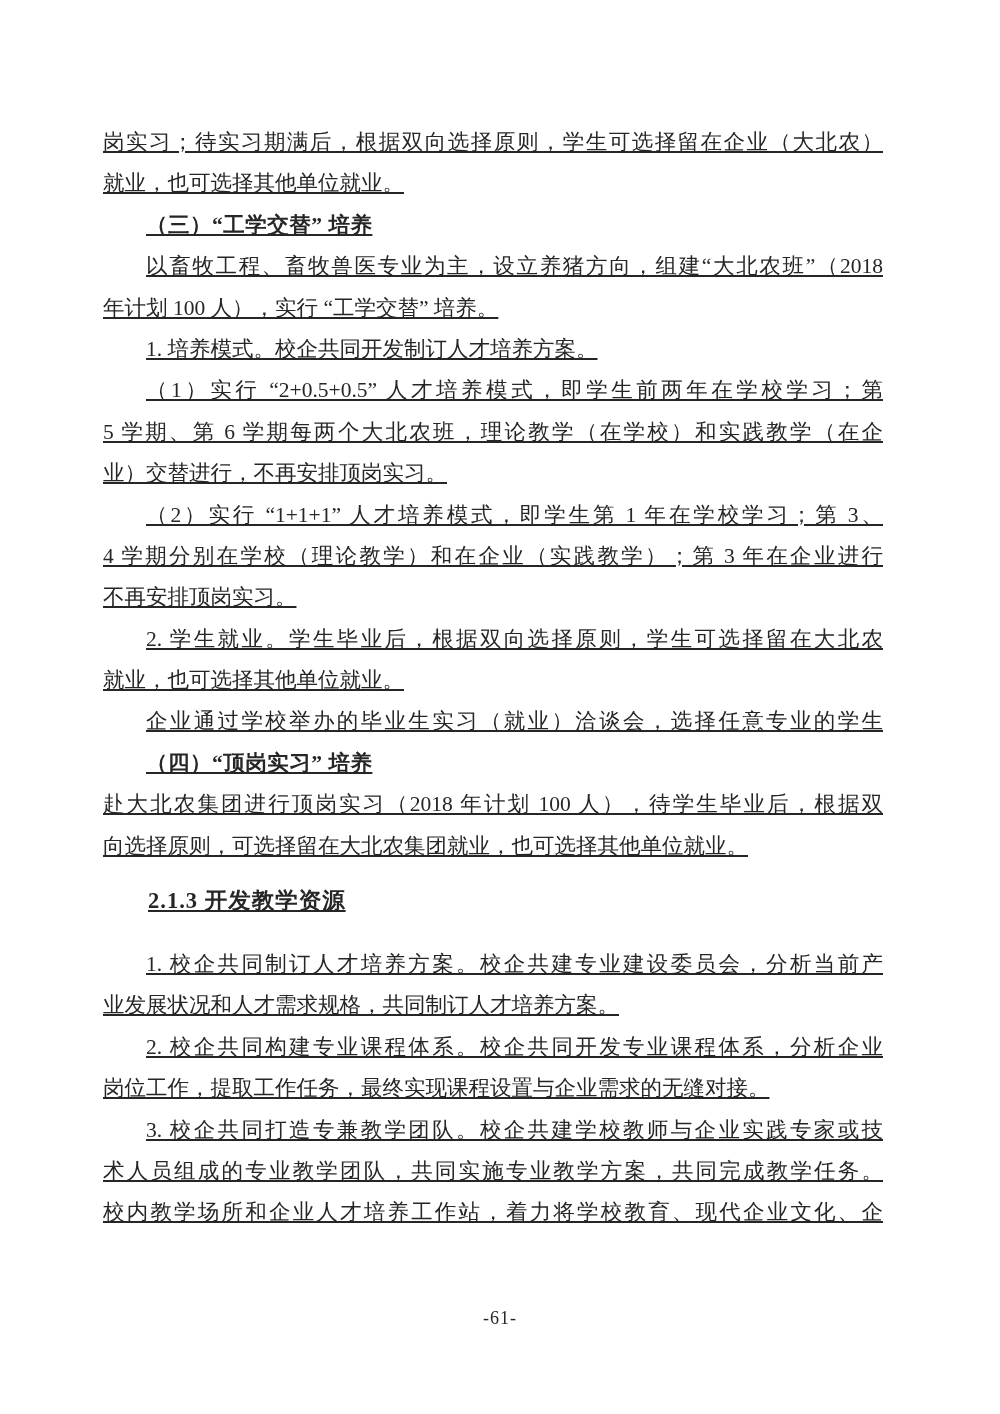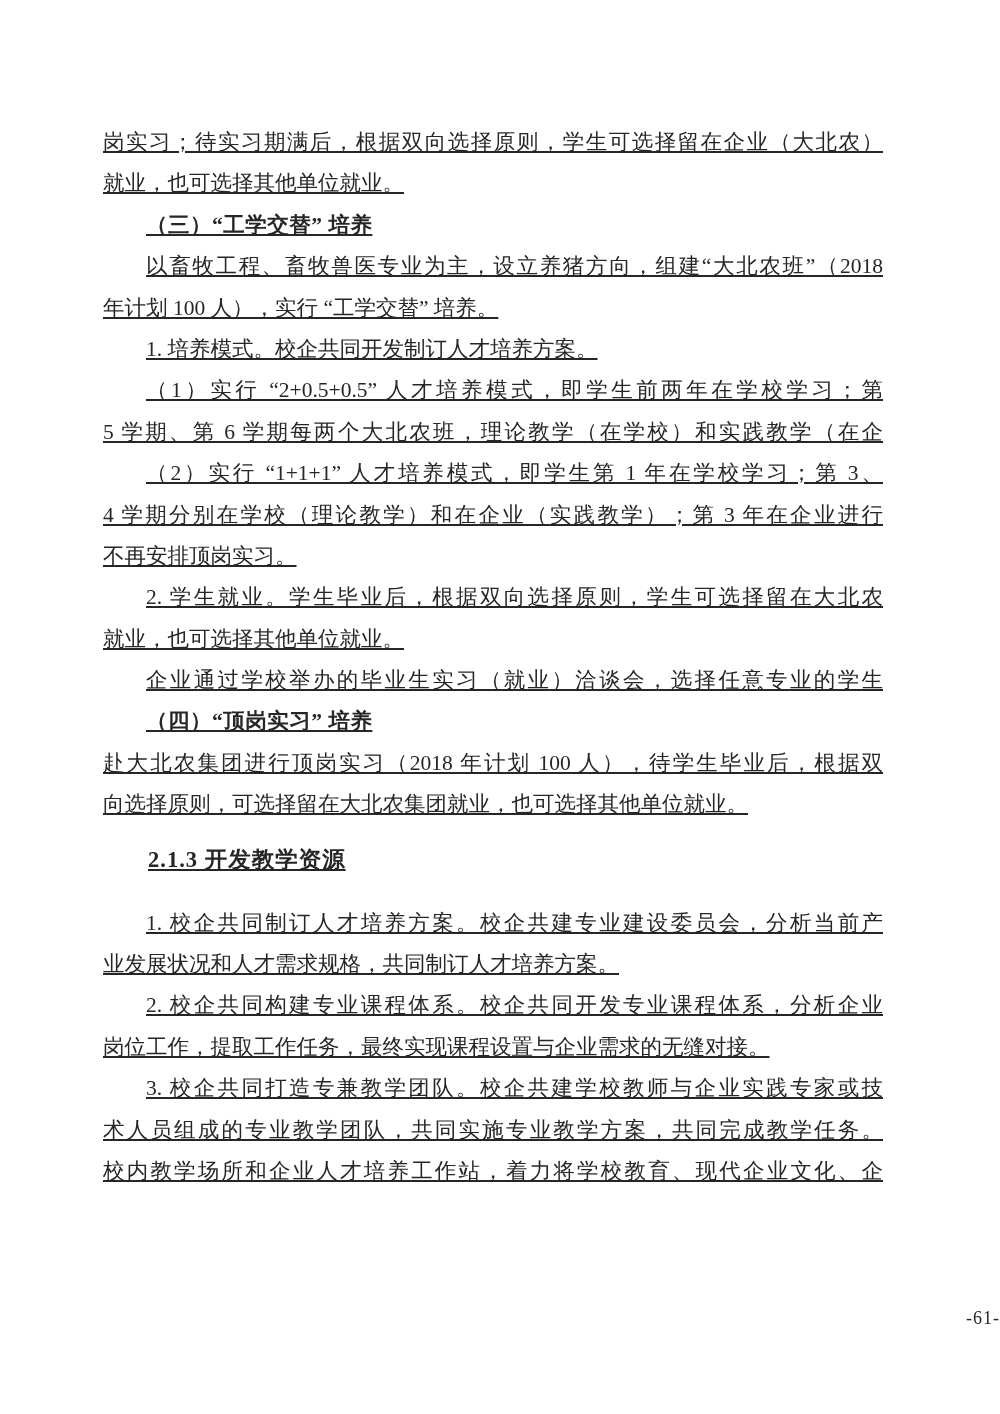--- a/index.html
+++ b/index.html
@@ -56,39 +56,40 @@
     font-size: 22.5px;
     font-weight: bold;
     text-indent: 2em;
     letter-spacing: 1px;
   }
   .page-footer {
     position: absolute;
     top: 1308px;
     left: 0;
     width: 1000px;
-    text-align: right;
+    text-align: center;
     font-size: 18px;
     letter-spacing: 1px;
     color: #262626;
   }
 </style>
 </head>
 <body>
 
 <div class="page">
   <div class="doc-body" id="doc-body">
       <div class="line j">岗实习；待实习期满后，根据双向选择原则，学生可选择留在企业（大北农）</div>
       <div class="line">就业，也可选择其他单位就业。</div>
       <div class="line i b">（三）“工学交替” 培养</div>
       <div class="line j i">以畜牧工程、畜牧兽医专业为主，设立养猪方向，组建“大北农班”（2018</div>
       <div class="line">年计划 100 人），实行 “工学交替” 培养。</div>
       <div class="line i">1. 培养模式。校企共同开发制订人才培养方案。</div>
       <div class="line j i">（1）实行 “2+0.5+0.5” 人才培养模式，即学生前两年在学校学习；第</div>
       <div class="line j">5 学期、第 6 学期每两个大北农班，理论教学（在学校）和实践教学（在企</div>
+      <div class="line">业）交替进行，不再安排顶岗实习。</div>
       <div class="line j i">（2）实行 “1+1+1” 人才培养模式，即学生第 1 年在学校学习；第 3、</div>
       <div class="line j">4 学期分别在学校（理论教学）和在企业（实践教学）；第 3 年在企业进行</div>
       <div class="line">不再安排顶岗实习。</div>
       <div class="line j i">2. 学生就业。学生毕业后，根据双向选择原则，学生可选择留在大北农</div>
       <div class="line">就业，也可选择其他单位就业。</div>
       <div class="line j i">企业通过学校举办的毕业生实习（就业）洽谈会，选择任意专业的学生</div>
       <div class="line i b">（四）“顶岗实习” 培养</div>
       <div class="line j">赴大北农集团进行顶岗实习（2018 年计划 100 人），待学生毕业后，根据双</div>
       <div class="line">向选择原则，可选择留在大北农集团就业，也可选择其他单位就业。</div>
       <div class="line heading">2.1.3 开发教学资源</div>

